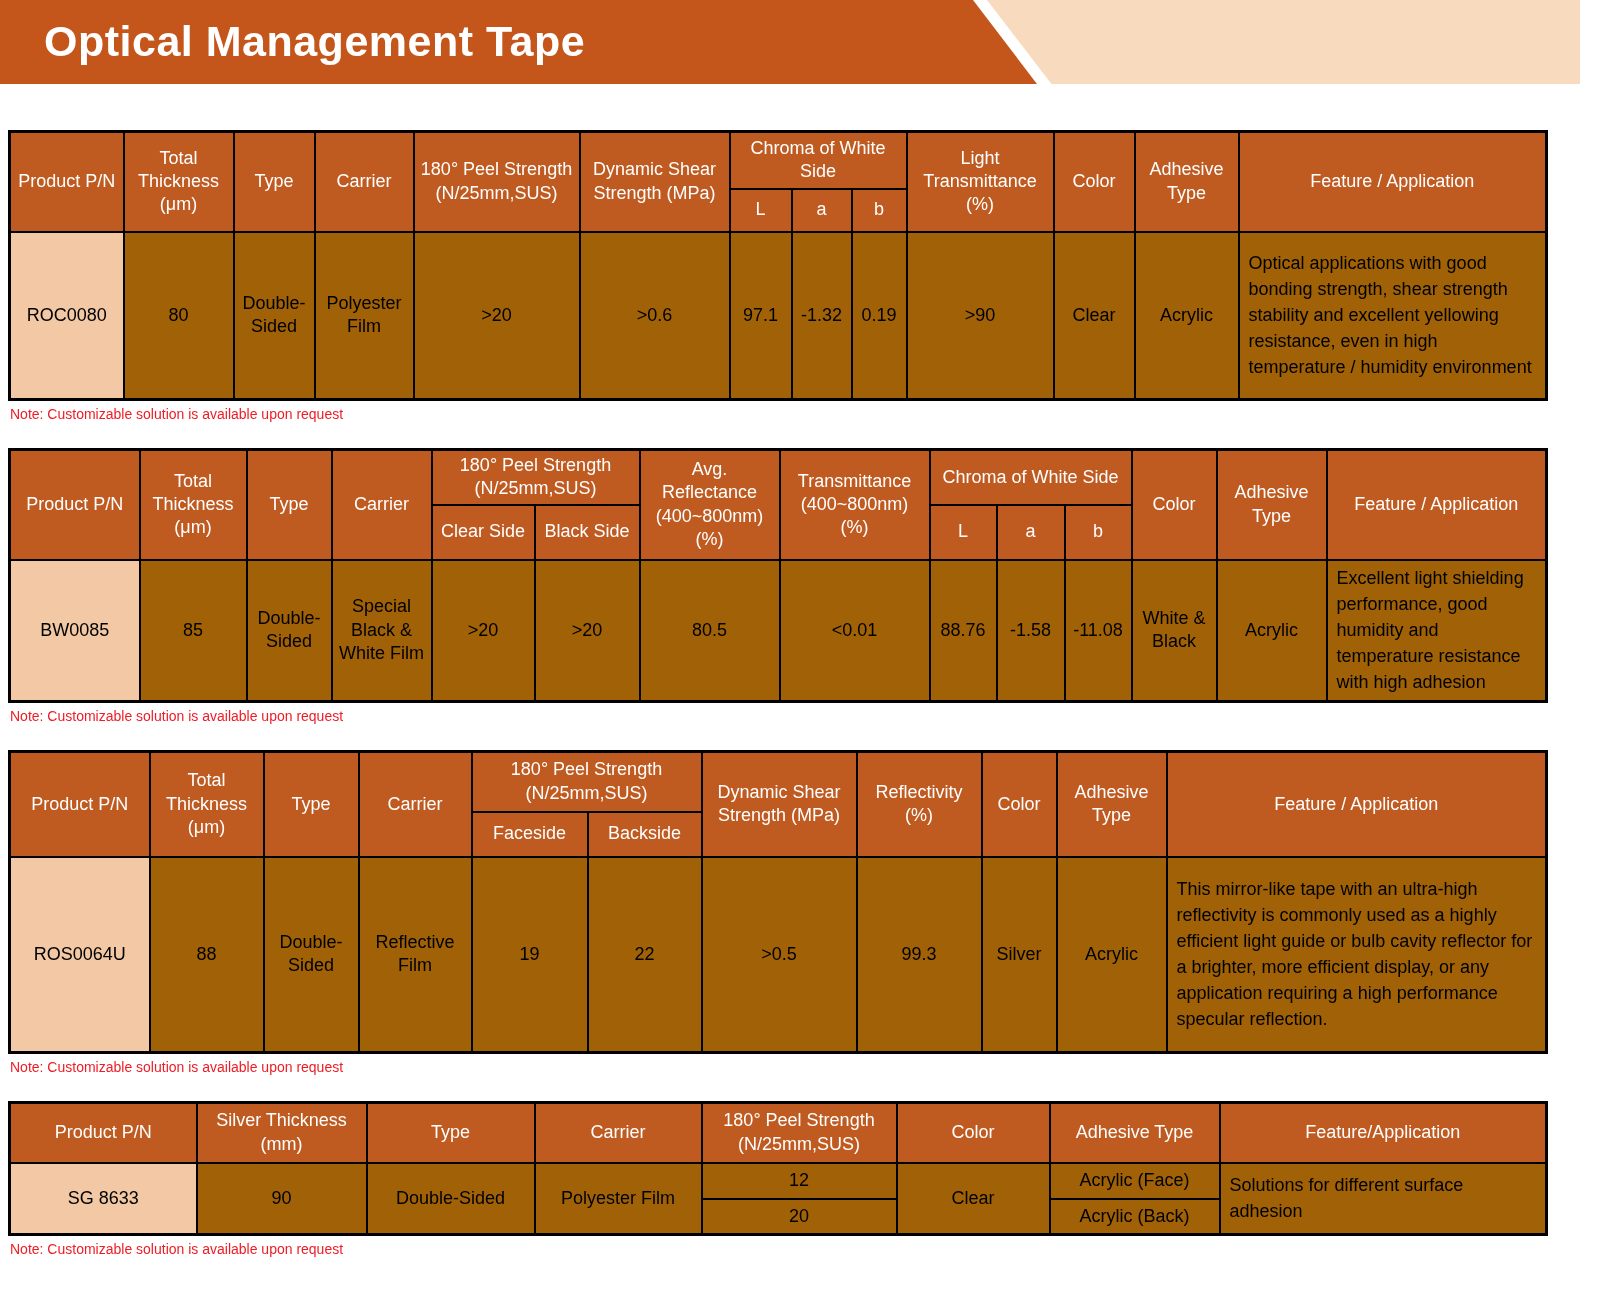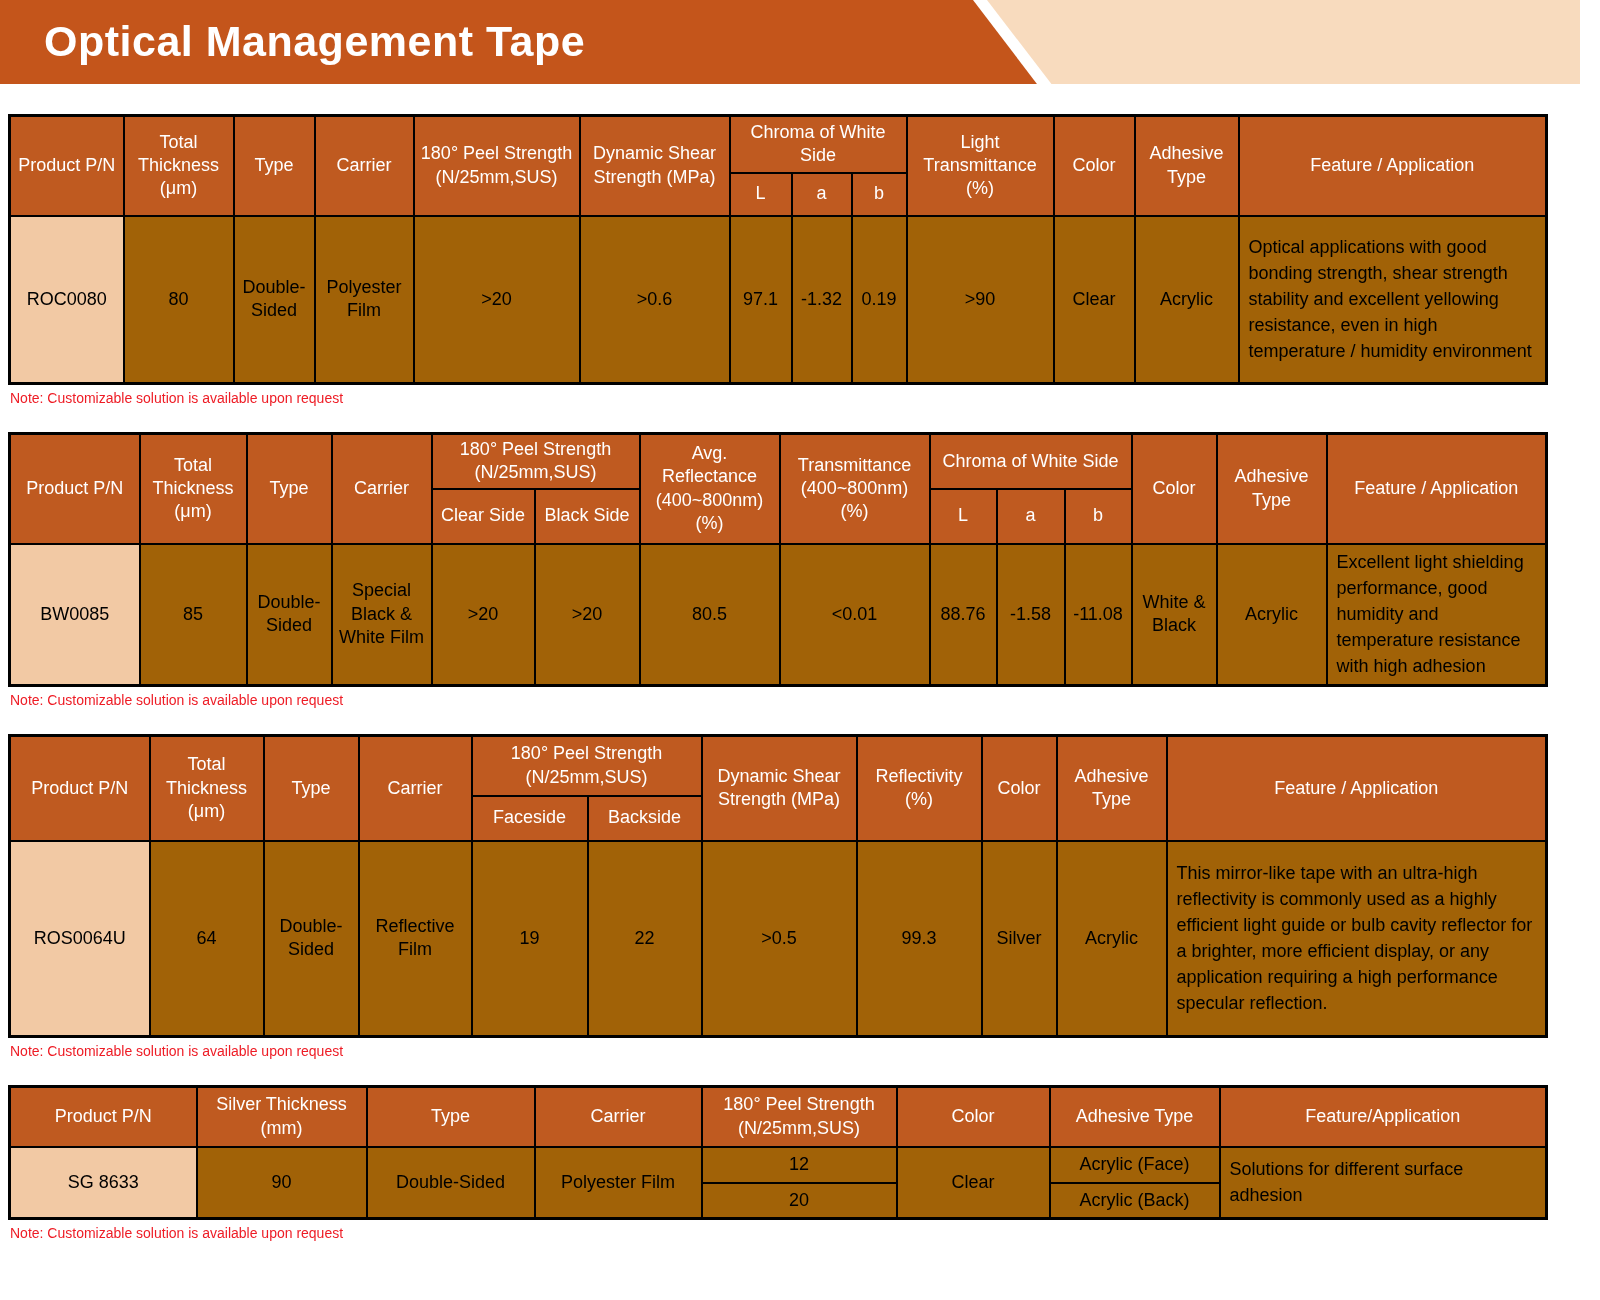--- a/index.html
+++ b/index.html
@@ -7,21 +7,21 @@
     --banner-bg:#C4551B;
     --banner-light:#F8DBBE;
     --product-bg:#F2C9A4;
     --note-red:#EE1C25;
   }
   *{box-sizing:border-box;}
   html,body{margin:0;padding:0;background:#fff;}
   body{width:1600px;font-family:"Liberation Sans","DejaVu Sans",sans-serif;color:#000;}
 
   
-  .banner{position:relative;height:84px;width:1600px;overflow:hidden;margin-bottom:30px;}
+  .banner{position:relative;height:84px;width:1600px;overflow:hidden;margin-bottom:46px;}
   .banner-dark{position:absolute;left:0;top:0;width:1600px;height:88px;
     background:var(--banner-bg);
     clip-path:polygon(0 0,973px 0,1040px 88px,0 88px);}
   .banner-light{position:absolute;left:0;top:0;width:1600px;height:86px;
     background:var(--banner-light);
     clip-path:polygon(987px 0,1580px 0,1580px 86px,1053px 86px);}
   .banner-title{position:absolute;left:44px;top:50%;transform:translateY(-52%);
     color:#fff;font-size:43px;font-weight:bold;letter-spacing:0.5px;white-space:nowrap;}
 
   
@@ -187,21 +187,21 @@
     <th rowspan="2">Color</th>
     <th rowspan="2">Adhesive Type</th>
     <th rowspan="2">Feature / Application</th>
   </tr>
   <tr class="h-t3b">
     <th>Faceside</th>
     <th>Backside</th>
   </tr>
   <tr class="d-t3">
     <td class="product">ROS0064U</td>
-    <td>64</td>
+    <td>88</td>
     <td>Double-Sided</td>
     <td>Reflective Film</td>
     <td>19</td>
     <td>22</td>
     <td>&gt;0.5</td>
     <td>99.3</td>
     <td>Silver</td>
     <td>Acrylic</td>
     <td class="feature">This mirror-like tape with an ultra-high reflectivity is commonly used as a highly efficient light guide or bulb cavity reflector for a brighter, more efficient display, or any application requiring a high performance specular reflection.</td>
   </tr>

